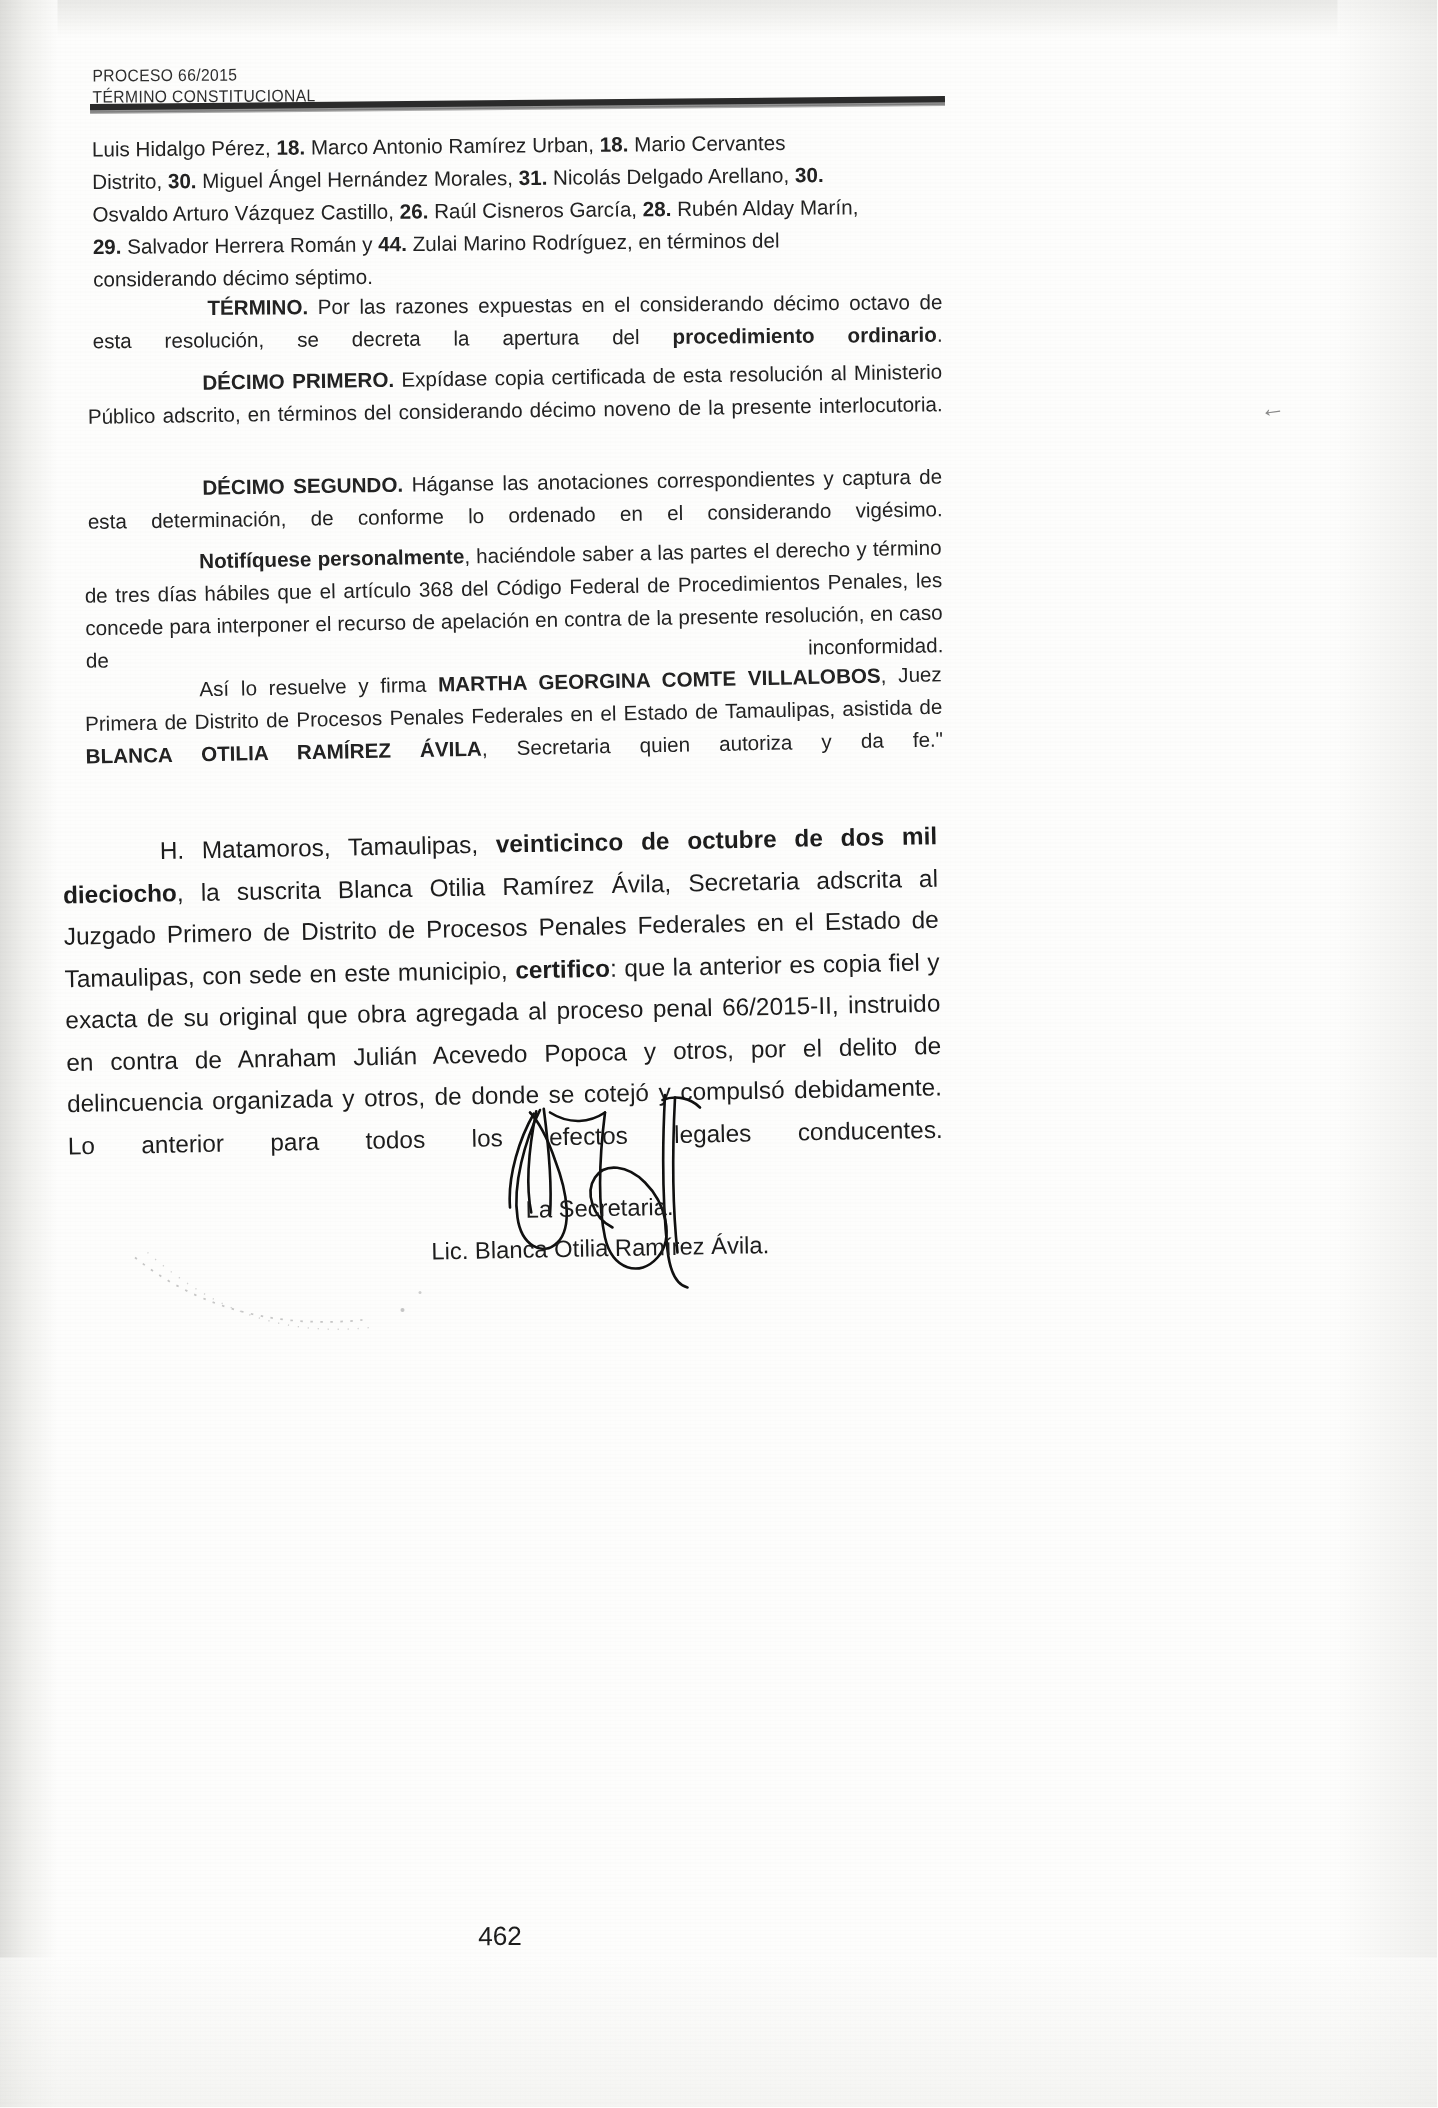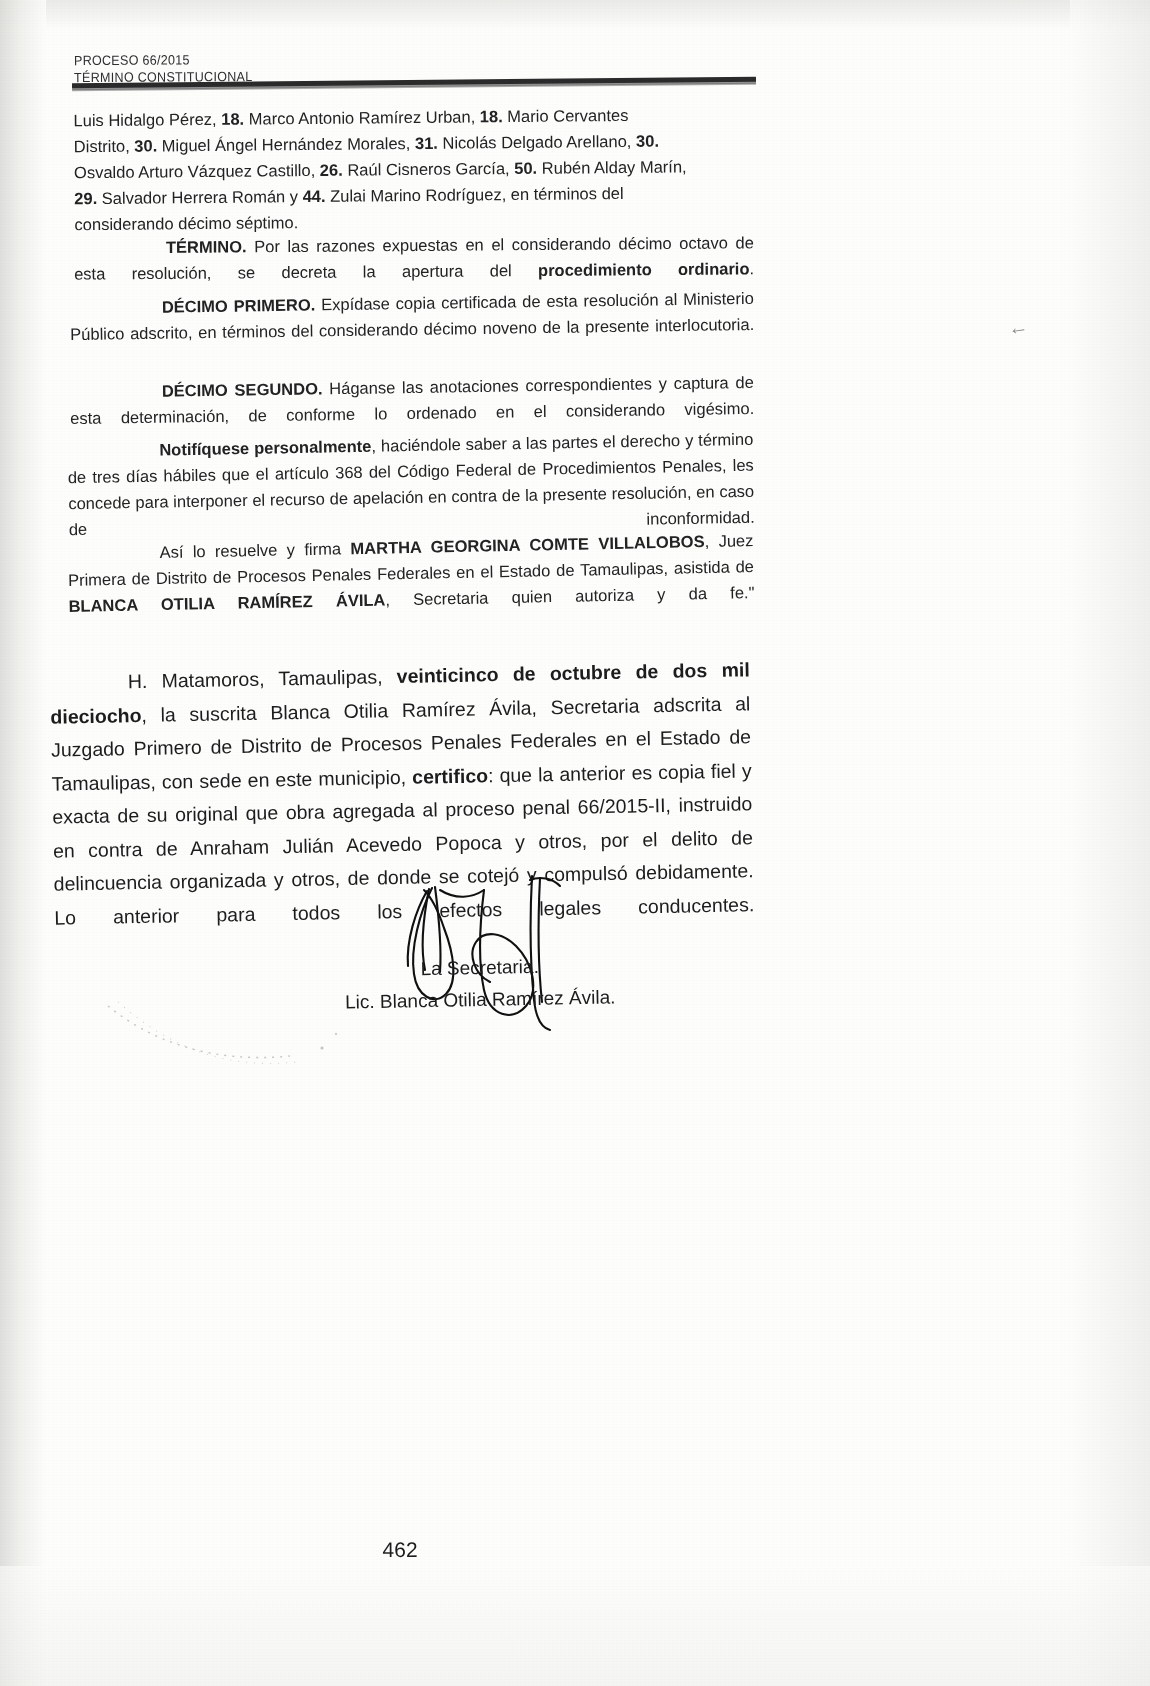--- a/index.html
+++ b/index.html
@@ -251,21 +251,21 @@
 
   <div id="header">
     <div class="hdr-line">PROCESO 66/2015</div>
     <div class="hdr-line">TÉRMINO CONSTITUCIONAL</div>
   </div>
   <div id="header-rule"></div>
 
   <div class="doc-block" id="sec-names">
     <span class="l doc-line"><span>Luis Hidalgo Pérez, </span><b>18.</b><span> Marco Antonio Ramírez Urban, </span><b>18.</b><span> Mario Cervantes</span></span>
     <span class="l doc-line"><span>Distrito, </span><b>30.</b><span> Miguel Ángel Hernández Morales, </span><b>31.</b><span> Nicolás Delgado Arellano, </span><b>30.</b></span>
-    <span class="l doc-line"><span>Osvaldo Arturo Vázquez Castillo, </span><b>26.</b><span> Raúl Cisneros García, </span><b>50.</b><span> Rubén Alday Marín,</span></span>
+    <span class="l doc-line"><span>Osvaldo Arturo Vázquez Castillo, </span><b>26.</b><span> Raúl Cisneros García, </span><b>28.</b><span> Rubén Alday Marín,</span></span>
     <span class="l doc-line"><b>29.</b><span> Salvador Herrera Román y </span><b>44.</b><span> Zulai Marino Rodríguez, en términos del</span></span>
     <span class="l doc-line">considerando décimo séptimo.</span>
   </div>
 
   <div class="doc-block just" id="sec-decimo">
     <span class="indent"></span><b>TÉRMINO.</b><span> Por las razones expuestas en el considerando décimo octavo de esta resolución, se decreta la apertura del </span><b>procedimiento ordinario</b><span>.</span>
   </div>
 
   <div class="doc-block just" id="sec-decimo-primero">
     <span class="indent"></span><b>DÉCIMO PRIMERO.</b><span> Expídase copia certificada de esta resolución al Ministerio Público adscrito, en términos del considerando décimo noveno de la presente interlocutoria.</span>

